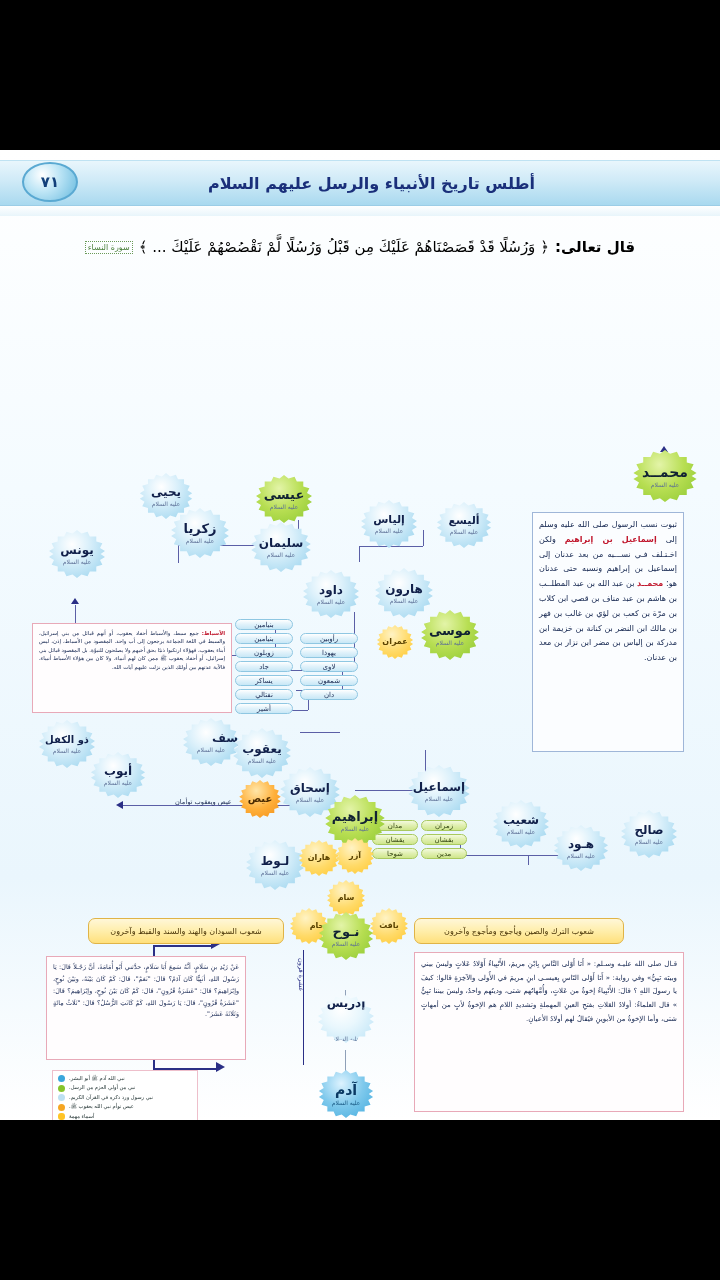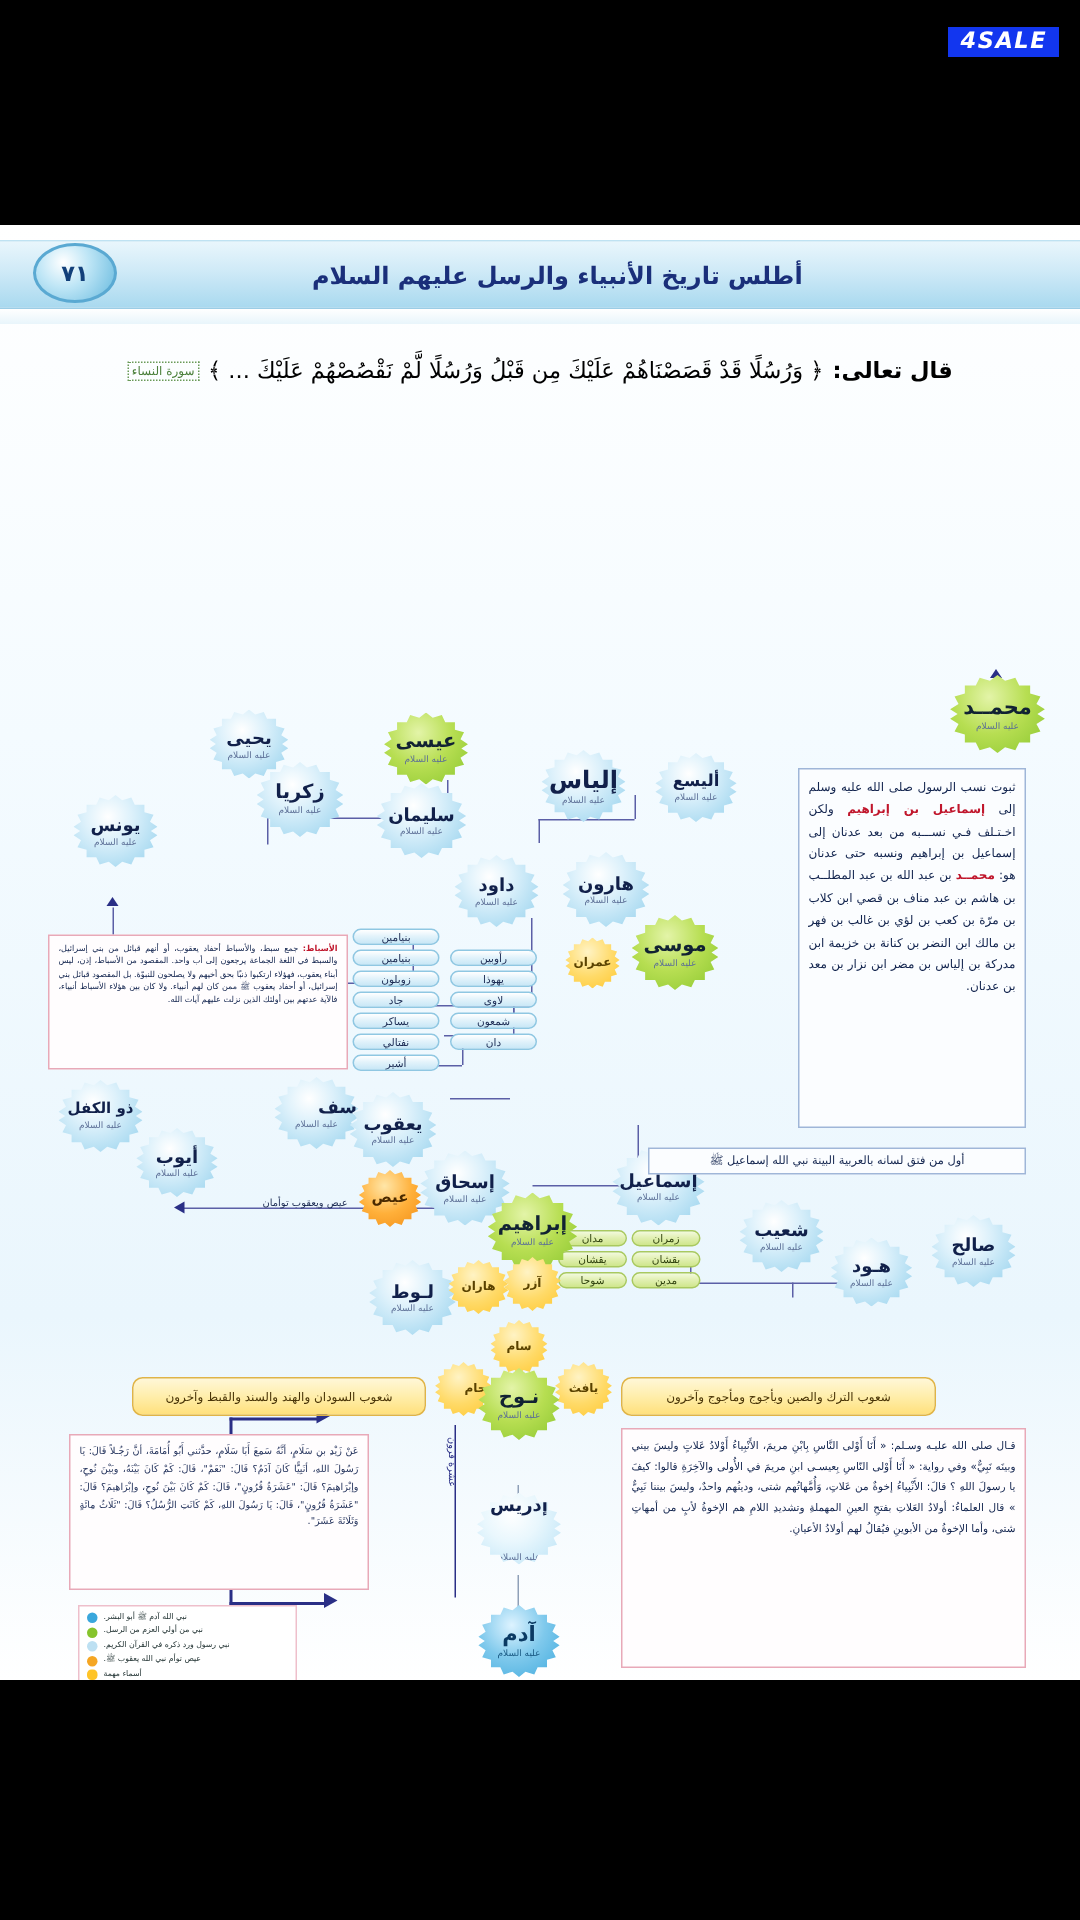--- a/index.html
+++ b/index.html
@@ -145,23 +145,20 @@
     position:absolute; writing-mode:vertical-rl; text-orientation:mixed;
     font-size:6.5px; color:#2a2f86; letter-spacing:.4px; z-index:6;
   }
   .plain { position:absolute; font-size:6.6px; color:#1b2a52; z-index:6; white-space:nowrap; }
 </style>
 </head>
 <body>
 
 <div id="screen">
 
-  <div id="topbar">
-    <div id="logo">4SALE</div>
-  </div>
 
   <div id="page">
 
     <div id="header-band"></div>
     <div id="header-title">أطلس تاريخ الأنبياء والرسل عليهم السلام</div>
     <div id="page-num">٧١</div>
     <div id="divider"></div>
 
     <div id="ayah-row">
       <span id="ayah-label">قال تعالى:</span>
@@ -245,21 +242,21 @@
       <span class="nm" style="font-size:12px;">يونس</span>
       <span class="hon">عليه السلام</span>
     </div>
 
     <div class="node blue" style="left:248px; top:372px; width:66px; height:50px;">
       <span class="nm" style="font-size:12px;">سليمان</span>
       <span class="hon">عليه السلام</span>
     </div>
 
     <div class="node blue" style="left:358px; top:350px; width:62px; height:48px;">
-      <span class="nm" style="font-size:16px;">إلياس</span>
+      <span class="nm" style="font-size:11px;">إلياس</span>
       <span class="hon">عليه السلام</span>
     </div>
 
     <div class="node blue" style="left:434px; top:352px; width:60px; height:46px;">
       <span class="nm" style="font-size:11px;">أليسع</span>
       <span class="hon">عليه السلام</span>
     </div>
 
     <div class="node blue" style="left:300px; top:420px; width:62px; height:48px;">
       <span class="nm" style="font-size:12px;">داود</span>
@@ -398,21 +395,20 @@
 
     <div class="note pinkbox" style="left:32px; top:473px; width:200px; height:90px; font-size:5.4px; line-height:1.55;">
       <span class="rd">الأسباط:</span>
       <span>جمع سبط، والأسباط أحفاد يعقوب، أو أنهم قبائل من بني إسرائيل، والسبط في اللغة الجماعة يرجعون إلى أب واحد. المقصود من الأسباط، إذن، ليس أبناء يعقوب، فهؤلاء ارتكبوا ذنبًا بحق أخيهم ولا يصلحون للنبوّة. بل المقصود قبائل بني إسرائيل، أو أحفاد يعقوب ﷺ ممن كان لهم أنبياء. ولا كان بين هؤلاء الأسباط أنبياء، فالآية عدتهم بين أولئك الذين نزلت عليهم آيات الله.</span>
     </div>
 
     <div class="note" style="left:532px; top:362px; width:152px; height:240px; font-size:8px; line-height:1.85; text-align:justify;">
       <span>ثبوت نسب الرسول صلى الله عليه وسلم إلى </span><span class="rd">إسماعيل بن إبراهيم</span><span> ولكن اخـتـلف فـي نســـبه من بعد عدنان إلى إسماعيل بن إبراهيم ونسبه حتى عدنان هو: </span><span class="rd">محمــد</span><span> بن عبد الله بن عبد المطلــب بن هاشم بن عبد مناف بن قصي ابن كلاب بن مرّة بن كعب بن لؤي بن غالب بن فهر بن مالك ابن النضر بن كنانة بن خزيمة ابن مدركة بن إلياس بن مضر ابن نزار بن معد بن عدنان.</span>
     </div>
 
-    <div class="note" style="left:432px; top:615px; width:252px; height:18px; font-size:7.6px; display:flex; align-items:center; justify-content:center; padding:0 4px; line-height:1.2;">أول من فتق لسانه بالعربية البينة نبي الله إسماعيل ﷺ</div>
 
     <div class="plain" style="left:175px; top:648px;">عيص ويعقوب توأمان</div>
 
     <div class="vtext" style="left:297px; top:808px;">عشرة قرون</div>
 
     <div class="note pinkbox" style="left:46px; top:806px; width:200px; height:104px; font-size:6.4px; line-height:1.85; color:#1a2a55;">عَنْ زَيْدِ بنِ سَلَامٍ، أنَّهُ سَمِعَ أَبَا سَلَامٍ، حدَّثني أَبُو أُمَامَةَ، أنَّ رَجُـلاً قَالَ: يَا رَسُولَ اللهِ، أنَبِيًّا كَانَ آدَمُ؟ قَالَ: "نَعَمْ"، قَالَ: كَمْ كَانَ بَيْنَهُ، وبَيْنَ نُوحٍ، وإبْرَاهِيمَ؟ قَالَ: "عَشَرَةُ قُرُونٍ"، قَالَ: كَمْ كَانَ بَيْنَ نُوحٍ، وإبْرَاهِيمَ؟ قَالَ: "عَشَرَةُ قُرُونٍ"، قَالَ: يَا رَسُولَ اللهِ، كَمْ كَانَتِ الرُّسُلُ؟ قَالَ: "ثَلَاثُ مِائَةٍ وَثَلَاثَةَ عَشَرَ".</div>
 
     <div class="note pinkbox" style="left:414px; top:802px; width:270px; height:160px; font-size:7px; line-height:1.95;">
       <div style="margin-bottom:5px;">قـال صلى الله عليـه وسـلم: « أَنَا أَوْلى النَّاسِ بِابْنِ مريمَ، الأَنْبِياءُ أَوْلادُ عَلاتٍ وليسَ بيني وبينَه نَبِيٌّ» وفي رواية: « أَنَا أَوْلى النّاسِ بِعيسـى ابنِ مريمَ في الأُولى والآخِرَةِ قالوا: كيفَ يا رسولَ اللهِ ؟ قالَ: الأَنْبِياءُ إخوةٌ من عَلاتٍ، وَأُمَّهاتُهم شتى، ودينُهم واحدٌ، وليسَ بيننا نَبِيٌّ » قال العلماءُ: أولادُ العَلاتِ بفتحِ العينِ المهملةِ وتشديدِ اللامِ هم الإخوةُ لأبٍ من أمهاتٍ شتى، وأما الإخوةُ من الأبوينِ فيُقالُ لهم أولادُ الأعيانِ.</div>
     </div>

